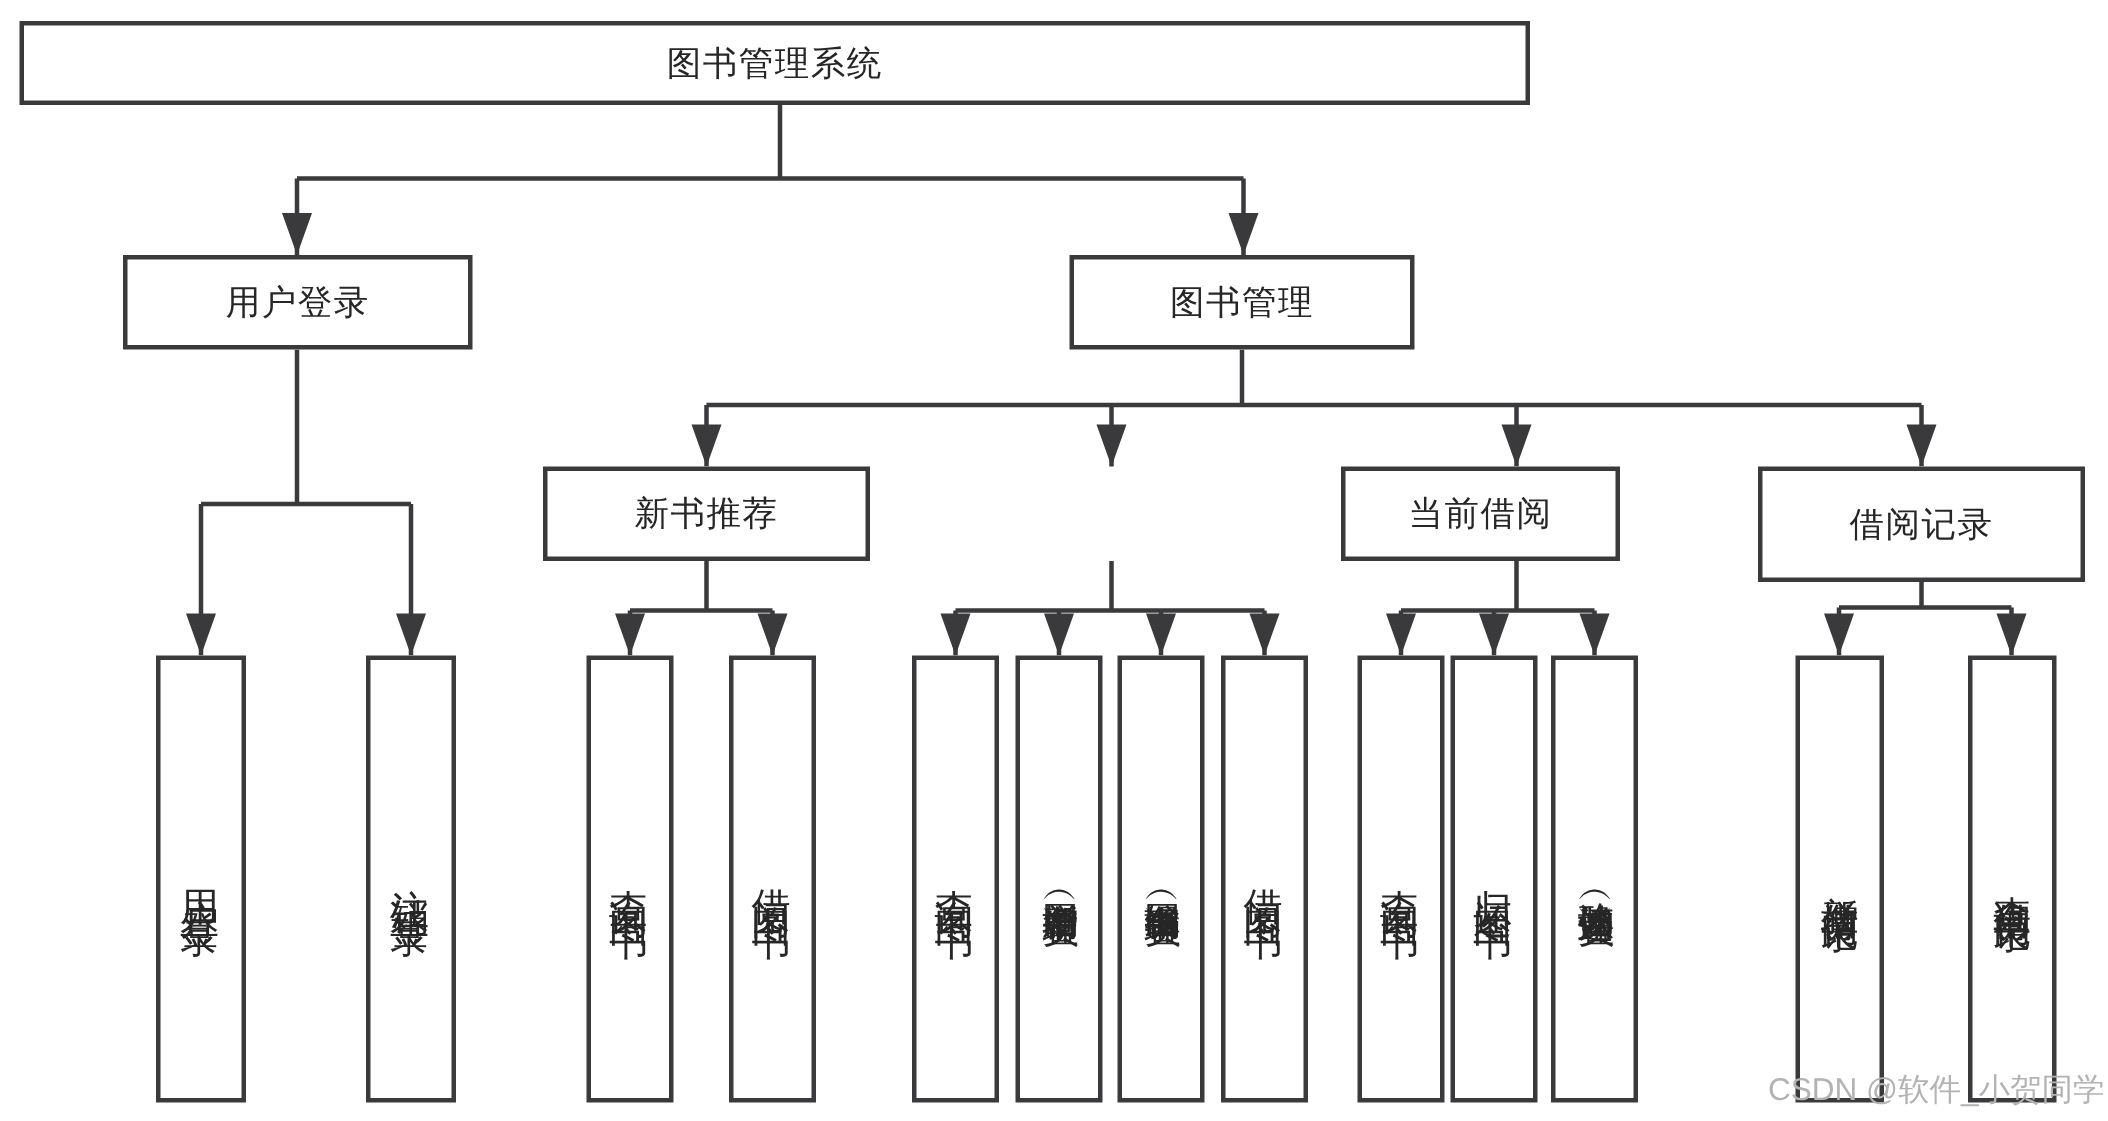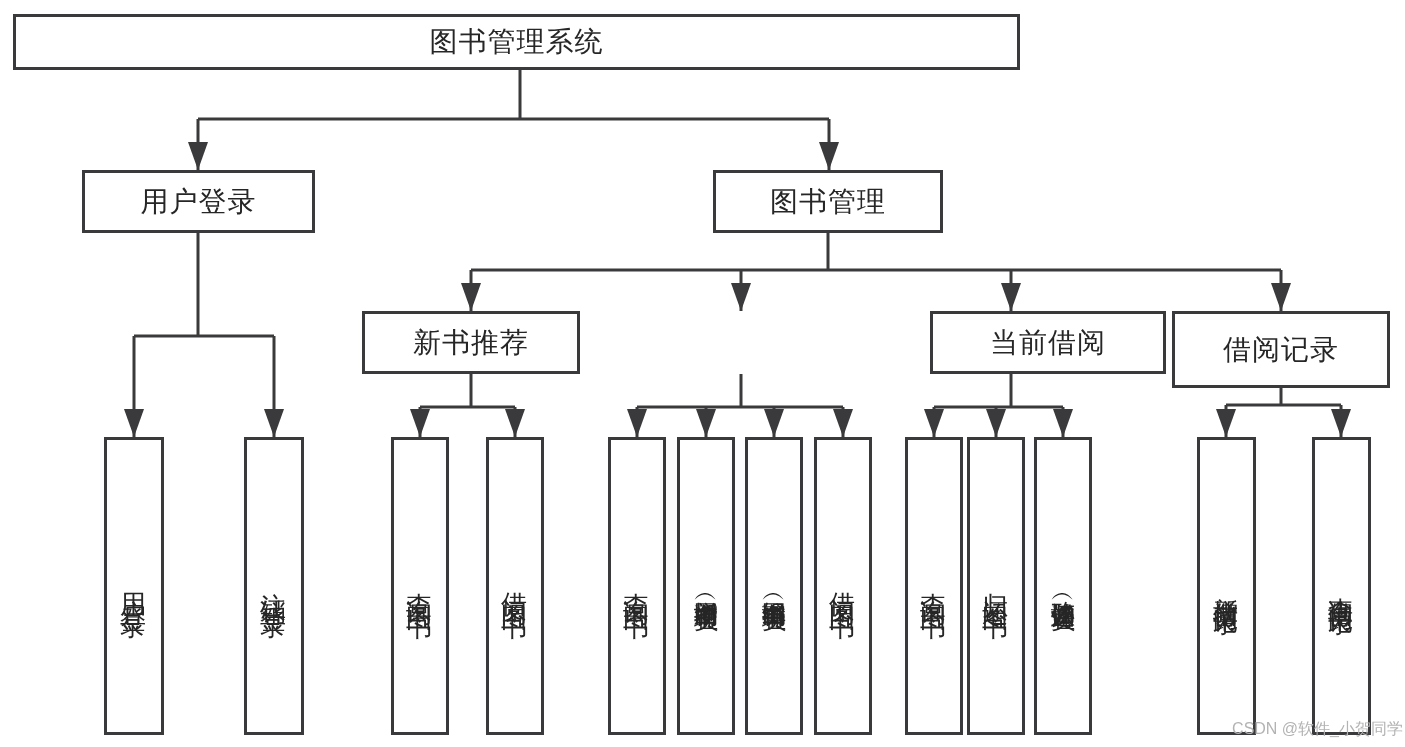--- a/index.html
+++ b/index.html
@@ -15,30 +15,30 @@
     font-family:"Liberation Sans","DejaVu Sans",sans-serif;
     color:var(--text);
   }
   .stage *{box-sizing:border-box;}
   svg.wires{position:absolute;left:0;top:0;z-index:1;}
   .node{
     position:absolute;z-index:2;background:#fff;
     border:3px solid var(--line);
     display:flex;align-items:center;justify-content:center;
   }
-  .hbox{font-size:28px;letter-spacing:1px;}
+  .hbox{font-size:23px;letter-spacing:1px;}
   .vbox{
     writing-mode:vertical-rl;text-orientation:mixed;
     font-size:26px;letter-spacing:7px;
   }
   .vbox.medium{font-size:25px;letter-spacing:3px;}
   .vbox.tight{font-size:24px;letter-spacing:1px;}
   .watermark{
     position:absolute;right:2px;bottom:7px;z-index:3;
-    font-size:16px;color:var(--wm);white-space:nowrap;
+    font-size:21px;color:var(--wm);white-space:nowrap;
   }
 </style>
 </head>
 <body>
 
 <div class="stage">
 
   <svg class="wires" width="1405" height="747" viewBox="0 0 1405 747">
     <g stroke="#3a3a3c" stroke-width="3" fill="none">
 
@@ -86,21 +86,21 @@
   <div class="node hbox" style="left:82px;top:170px;width:233px;height:63px">
     <span>用户登录</span>
   </div>
   <div class="node hbox" style="left:713px;top:170px;width:230px;height:63px">
     <span>图书管理</span>
   </div>
 
   <div class="node hbox" style="left:362px;top:311px;width:218px;height:63px">
     <span>新书推荐</span>
   </div>
-  <div class="node hbox" style="left:930px;top:311px;width:236px;height:63px">
+  <div class="node hbox" style="left:894px;top:311px;width:186px;height:63px">
     <span>当前借阅</span>
   </div>
   <div class="node hbox" style="left:1172px;top:311px;width:218px;height:77px">
     <span>借阅记录</span>
   </div>
 
   <div class="node vbox" style="left:104px;top:437px;width:60px;height:298px">
     <span>用户登录</span>
   </div>
   <div class="node vbox" style="left:244px;top:437px;width:60px;height:298px">

